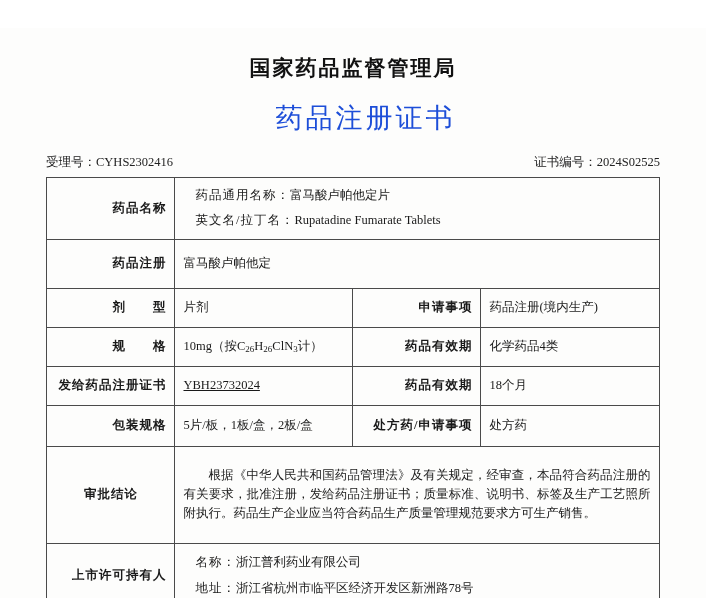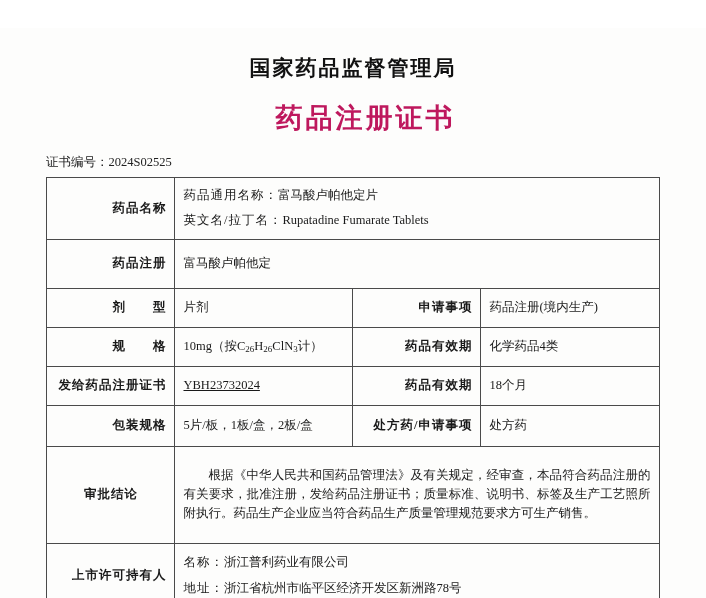--- a/index.html
+++ b/index.html
@@ -26,25 +26,25 @@
     font-size: 21px;
     font-weight: bold;
     letter-spacing: 2px;
     padding-top: 26px;
     color: #111;
     margin-top: 28px;
   }
   .doc-title {
     text-align: center;
     font-size: 27px;
-    font-weight: bold;
+    font-weight: normal;
     letter-spacing: 3px;
     padding-top: 18px;
     padding-bottom: 6px;
-    color: #be185d;
+    color: #1d4ed8;
     margin-left: 25px;
   }
   .meta-row {
     display: flex;
     justify-content: space-between;
     align-items: baseline;
     padding: 12px 46px 6px 46px;
     font-size: 12.5px;
     color: #222;
   }
@@ -69,20 +69,21 @@
     font-weight: bold;
     letter-spacing: 1px;
     white-space: nowrap;
   }
   td.value {
     text-align: left;
   }
   .stack-line {
     display: block;
     padding: 3px 0;
+    margin-left: 12px;
   }
   .stack-line .inline-label {
     letter-spacing: 1px;
   }
   td.concl-label {
     text-align: center;
     font-weight: bold;
     letter-spacing: 1px;
   }
   td.concl-value {
@@ -101,20 +102,21 @@
 </style>
 </head>
 <body>
 
 <div class="page">
 
   <div class="org-title">国家药品监督管理局</div>
   <div class="doc-title">药品注册证书</div>
 
   <div class="meta-row">
+    <div class="meta-left"><span>受理号：</span><span>CYHS2302416</span></div>
     <div class="meta-right"><span>证书编号：</span><span>2024S02525</span></div>
   </div>
 
   <table class="cert">
     <colgroup>
       <col style="width:128px">
       <col style="width:178px">
       <col style="width:128px">
       <col style="width:178px">
     </colgroup>

